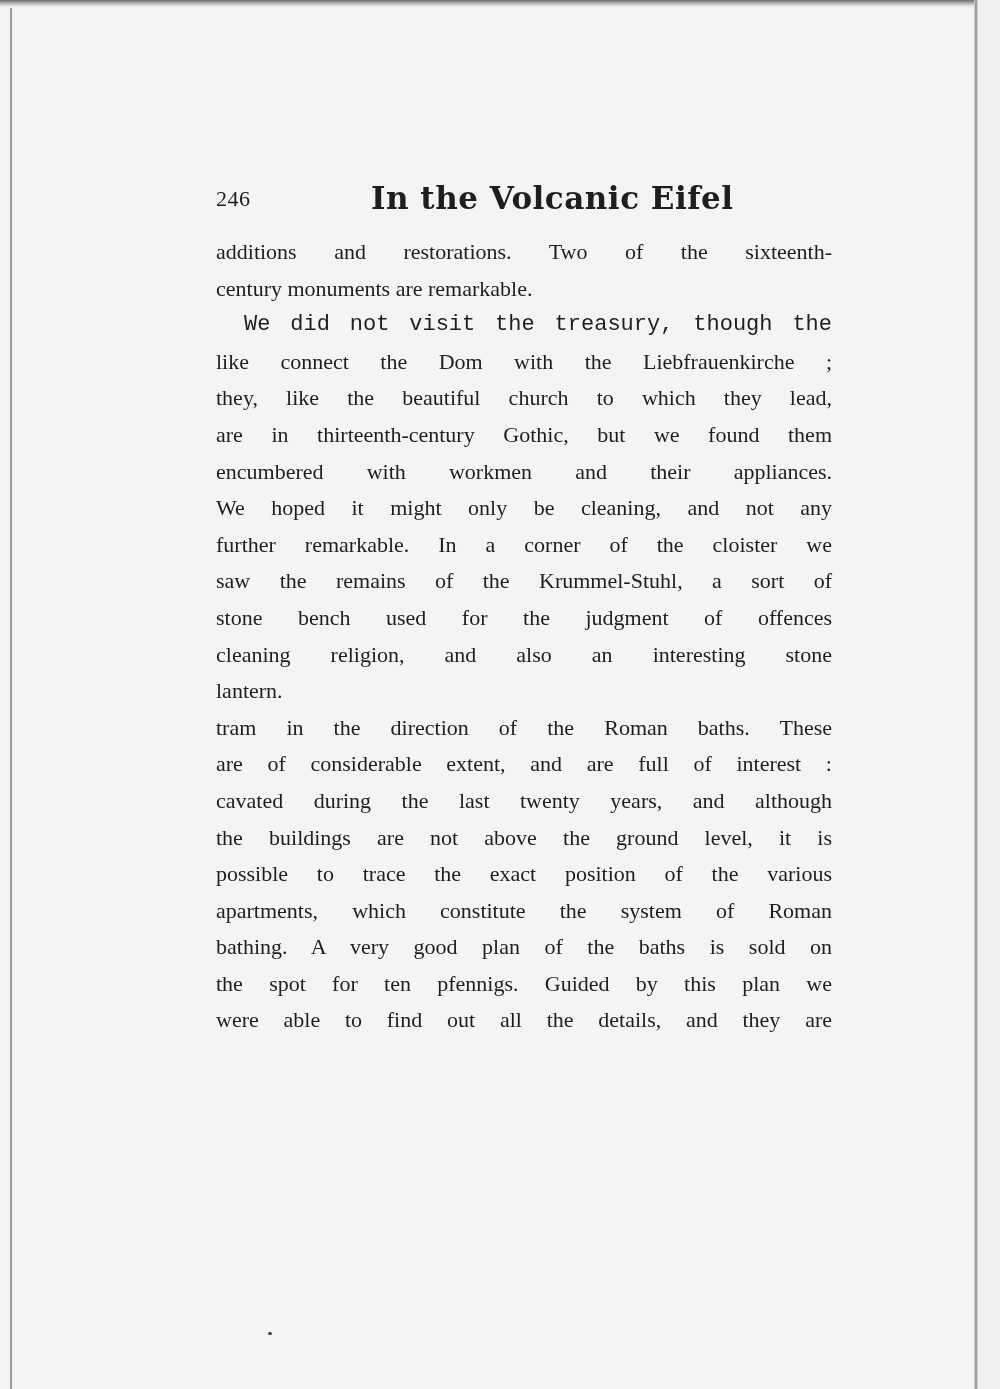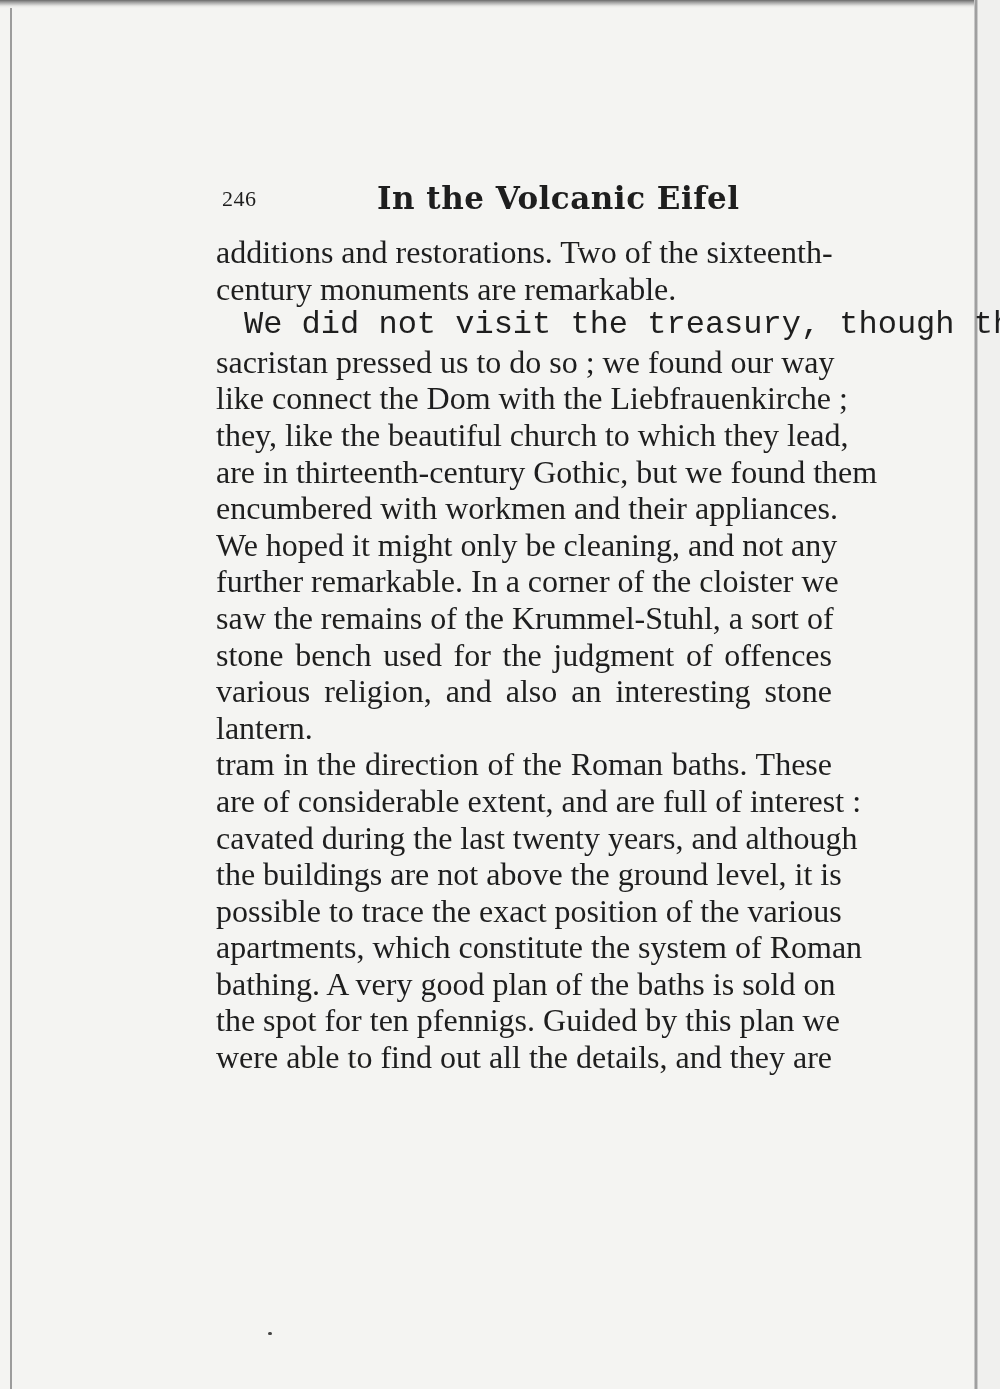--- a/index.html
+++ b/index.html
@@ -20,34 +20,34 @@
     }
     .scan-right-edge {
       position: absolute; right: 22px; top: 0; width: 4px; height: 1389px;
       background: linear-gradient(to right, #dcdcdc, #8a8a8a, #e0e0e0);
     }
     .scan-right-shadow {
       position: absolute; right: 0; top: 0; width: 22px; height: 1389px;
       background: #f0f0ee;
     }
     .header {
-      position: absolute; left: 222px; top: 180px; width: 616px; height: 40px;
+      position: absolute; left: 216px; top: 180px; width: 616px; height: 40px;
     }
     .page-number {
       position: absolute; left: 0; top: 6px;
       font-size: 22px; letter-spacing: 0.5px;
     }
     .running-title {
       position: absolute; left: 155px; top: 0;
       font-family: "DejaVu Serif", serif;
       font-weight: bold; font-size: 31px; letter-spacing: 0.5px;
     }
     .body-text {
       position: absolute; left: 216px; top: 234px; width: 616px;
-      font-size: 32px; line-height: 36.6px;
+      font-size: 22px; line-height: 36.6px;
     }
     .line {
       display: block; white-space: nowrap;
       text-align: justify; text-align-last: justify;
       height: 36.6px;
     }
     .line.last { text-align-last: left; }
     .line.indent { padding-left: 28px; font-family: Liberation Mono, monospace; }
     .speck {
       position: absolute; width: 4px; height: 3px; background: #444; border-radius: 2px;
@@ -63,30 +63,29 @@
 
 <div class="header">
   <span class="page-number">246</span>
   <span class="running-title">In the Volcanic Eifel</span>
 </div>
 
 <div class="body-text">
   <span class="line">additions and restorations. Two of the sixteenth-</span>
   <span class="line last">century monuments are remarkable.</span>
   <span class="line indent">We did not visit the treasury, though the</span>
-  <span class="line">sacristan pressed us to do so ; we found our way</span>
   <span class="line">like connect the Dom with the Liebfrauenkirche ;</span>
   <span class="line">they, like the beautiful church to which they lead,</span>
   <span class="line">are in thirteenth-century Gothic, but we found them</span>
   <span class="line">encumbered with workmen and their appliances.</span>
   <span class="line">We hoped it might only be cleaning, and not any</span>
   <span class="line">further remarkable. In a corner of the cloister we</span>
   <span class="line">saw the remains of the Krummel-Stuhl, a sort of</span>
   <span class="line">stone bench used for the judgment of offences</span>
-  <span class="line">various religion, and also an interesting stone</span>
+  <span class="line">cleaning religion, and also an interesting stone</span>
   <span class="line last">lantern.</span>
   <span class="line">tram in the direction of the Roman baths. These</span>
   <span class="line">are of considerable extent, and are full of interest :</span>
   <span class="line">cavated during the last twenty years, and although</span>
   <span class="line">the buildings are not above the ground level, it is</span>
   <span class="line">possible to trace the exact position of the various</span>
   <span class="line">apartments, which constitute the system of Roman</span>
   <span class="line">bathing. A very good plan of the baths is sold on</span>
   <span class="line">the spot for ten pfennigs. Guided by this plan we</span>
   <span class="line">were able to find out all the details, and they are</span>

